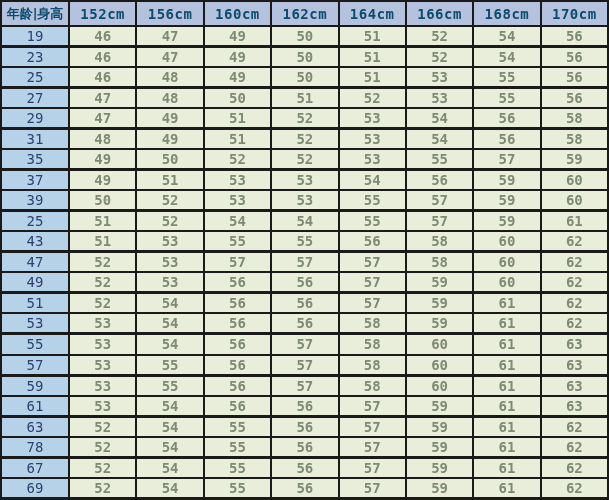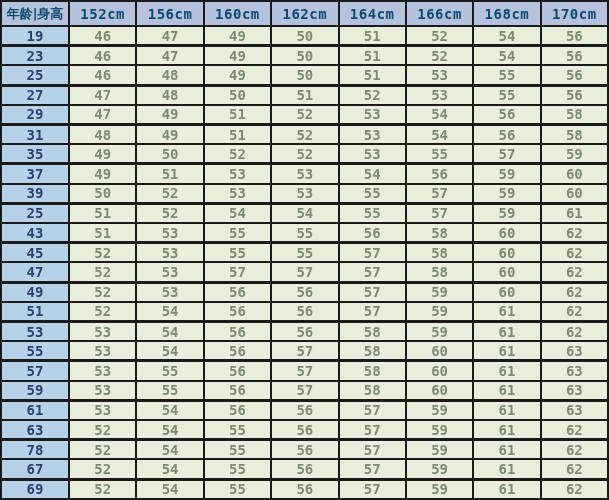--- a/index.html
+++ b/index.html
@@ -40,21 +40,21 @@
   }
   thead th.corner {
     font-family: "DejaVu Sans", "Liberation Sans", sans-serif;
     font-size: 13px;
     letter-spacing: 0;
   }
   td.age {
     background: #b6d2e8;
     color: #2e4070;
     font-size: 14px;
-    font-weight: bold;
+    font-weight: normal;
   }
   td.val {
     background: #e9eedb;
     color: #7e8a73;
     font-size: 14px;
     font-weight: bold;
   }
   col.age-col { width: 68px; }
 </style>
 </head>
@@ -193,31 +193,20 @@
         <td class="val">51</td>
         <td class="val">53</td>
         <td class="val">55</td>
         <td class="val">55</td>
         <td class="val">56</td>
         <td class="val">58</td>
         <td class="val">60</td>
         <td class="val">62</td>
       </tr>
       <tr>
-        <td class="age">45</td>
-        <td class="val">52</td>
-        <td class="val">53</td>
-        <td class="val">55</td>
-        <td class="val">55</td>
-        <td class="val">57</td>
-        <td class="val">58</td>
-        <td class="val">60</td>
-        <td class="val">62</td>
-      </tr>
-      <tr>
         <td class="age">47</td>
         <td class="val">52</td>
         <td class="val">53</td>
         <td class="val">57</td>
         <td class="val">57</td>
         <td class="val">57</td>
         <td class="val">58</td>
         <td class="val">60</td>
         <td class="val">62</td>
       </tr>

